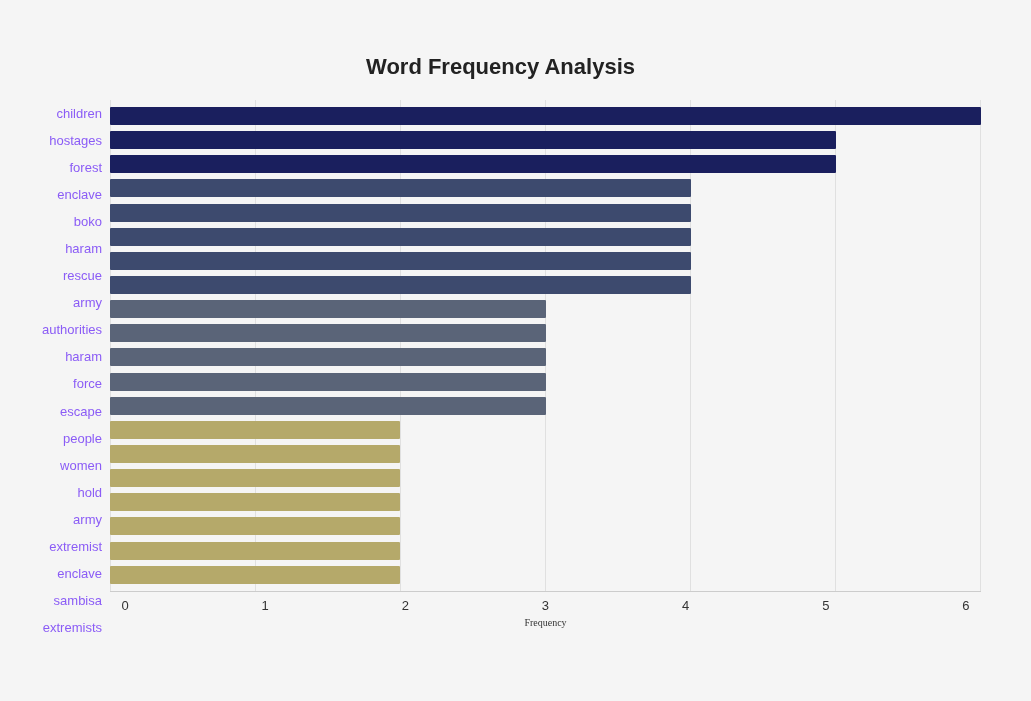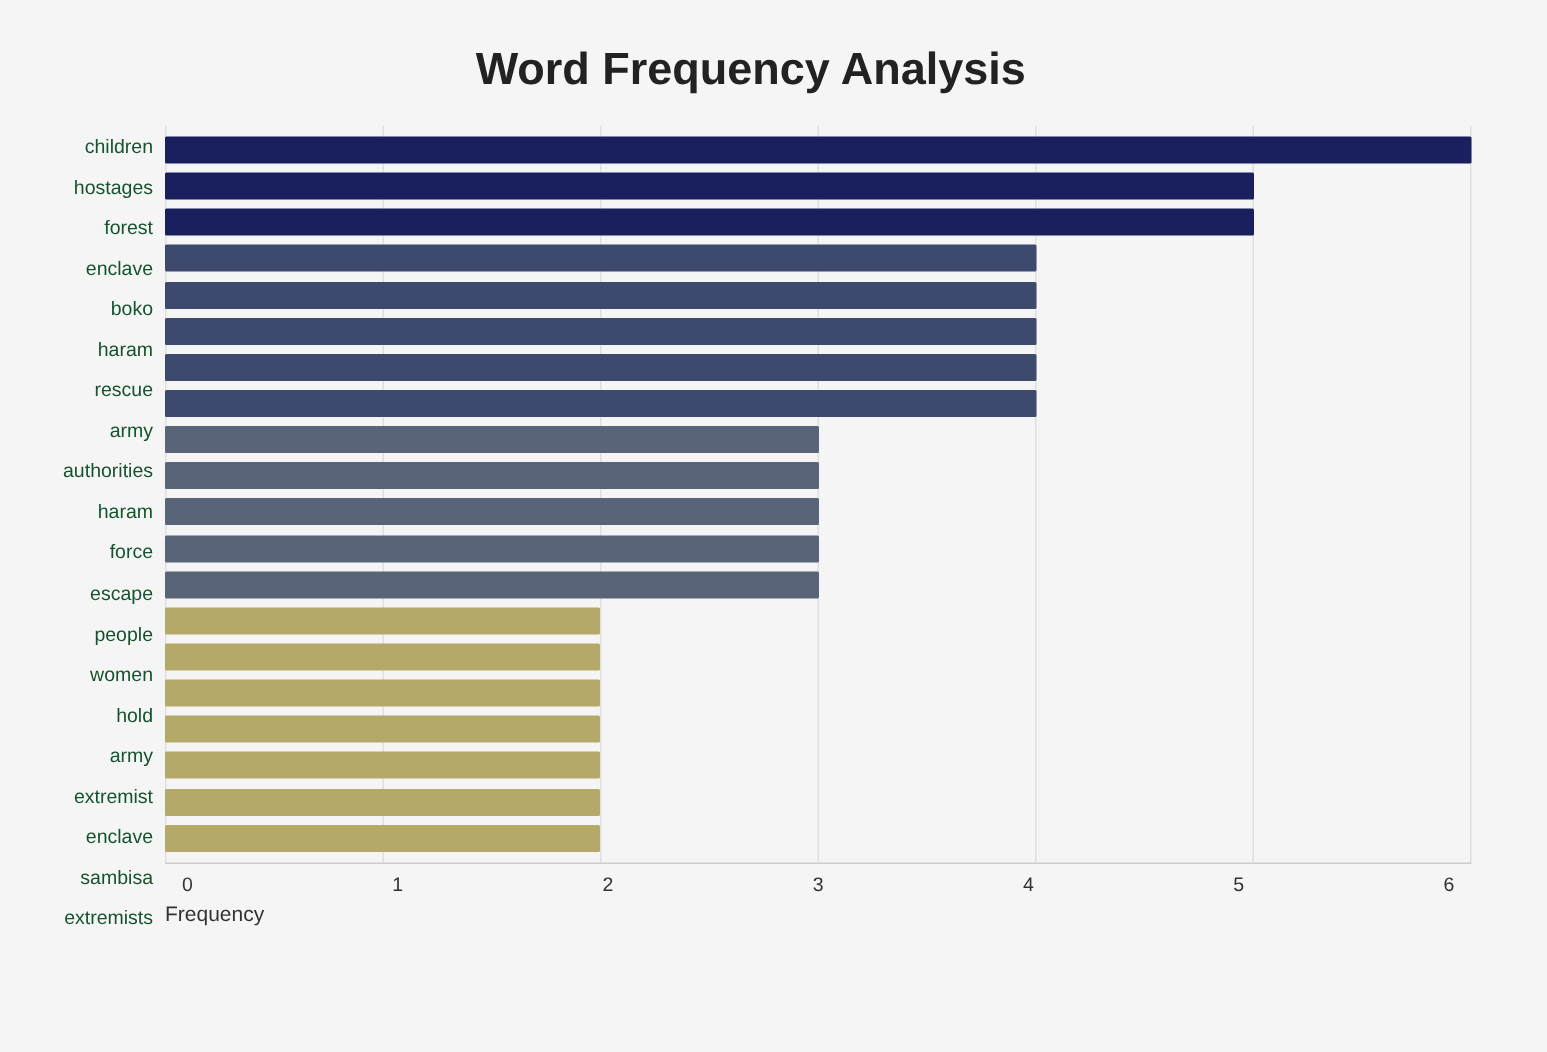--- a/index.html
+++ b/index.html
@@ -14,42 +14,43 @@
     }
     .chart-container {
       background: #f5f5f5;
       width: 1031px;
       height: 701px;
       position: relative;
       padding: 20px 40px 60px 10px;
     }
     .chart-title {
       text-align: center;
-      font-size: 30px;
+      font-size: 22px;
       font-weight: bold;
       margin-bottom: 20px;
       color: #222;
+      margin-top: 24px;
     }
     .chart-area {
       display: flex;
       flex-direction: row;
       height: calc(100% - 80px);
     }
     .y-labels {
       display: flex;
       flex-direction: column;
       justify-content: space-around;
       width: 90px;
       padding-right: 8px;
       flex-shrink: 0;
     }
     .y-label {
       text-align: right;
       font-size: 13px;
-      color: #14532d;
+      color: #8b5cf6;
       line-height: 1;
     }
     .bars-and-xaxis {
       flex: 1;
       display: flex;
       flex-direction: column;
     }
     .bars-area {
       flex: 1;
       position: relative;
@@ -97,24 +98,25 @@
     }
     .x-tick {
       font-size: 13px;
       color: #333;
       text-align: center;
       width: 30px;
       margin-left: -15px;
     }
     .x-tick:first-child { margin-left: 0; }
     .x-axis-label {
-      text-align: left;
-      font-size: 14px;
+      text-align: center;
+      font-size: 10px;
       color: #333;
       margin-top: 4px;
+      font-family: Liberation Serif, serif;
     }
   </style>
 </head>
 <body>
 
 <div class="chart-container">
   <div class="chart-title">Word Frequency Analysis</div>
   <div class="chart-area">
     <div class="y-labels" id="y-labels">
         <div class="y-label">children</div>

